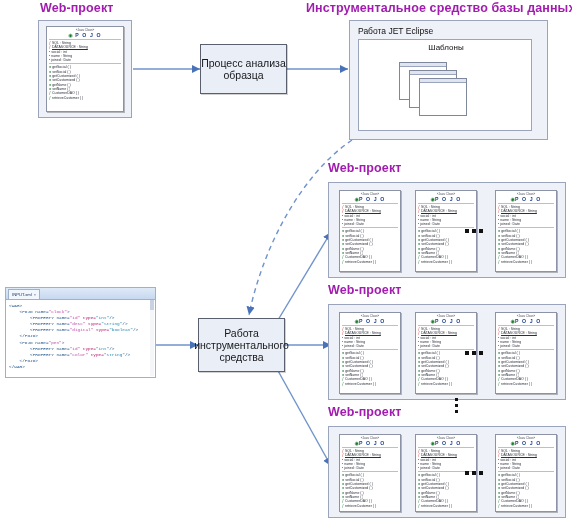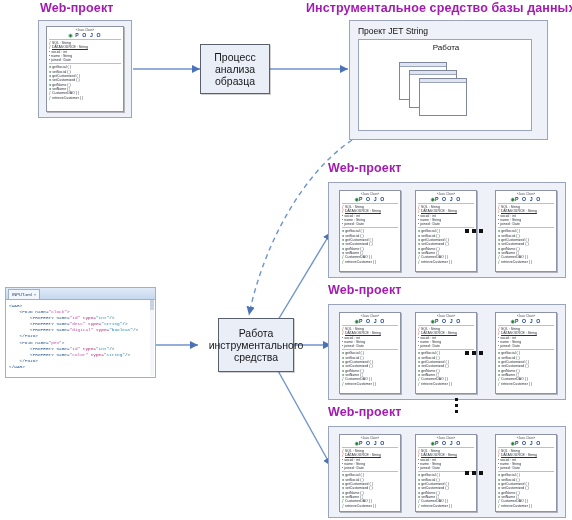--- a/index.html
+++ b/index.html
@@ -199,30 +199,30 @@
             <span class="txt">CustomerDAO ( )</span>
           </div>
           <div class="row st">
             <span class="vis vis-green">ƒ</span>
             <span class="txt">retrieveCustomer ( )</span>
           </div>
         </div>
     </div>
   </div>
 
-  <div class="abs process" style="left:200px;top:44px;width:70px;height:50px;">
+  <div class="abs process" style="left:200px;top:44px;width:87px;height:50px;">
     <span>Процесс анализа образца</span>
   </div>
 
   <div class="abs heading big" style="left:306px;top:2px;">Инструментальное средство базы данных Pojo</div>
 
   <div class="abs container-box" style="left:349px;top:20px;width:199px;height:120px;">
-    <div class="abs" style="left:8px;top:5px;font-size:8.5px;color:#111;white-space:nowrap;">Проект JET String</div>
+    <div class="abs" style="left:8px;top:5px;font-size:8.5px;color:#111;white-space:nowrap;">Работа JET Eclipse</div>
     <div class="inner-box" style="position:absolute;left:8px;top:18px;width:174px;height:92px;">
-      <div class="abs" style="left:0;top:3px;width:174px;text-align:center;font-size:8px;color:#111;">Работа</div>
+      <div class="abs" style="left:0;top:3px;width:174px;text-align:center;font-size:8px;color:#111;">Шаблоны</div>
       <div class="tmpl" style="left:40px;top:22px;width:48px;height:38px;">
           <div class="bar"></div>
         </div>
       <div class="tmpl" style="left:50px;top:30px;width:48px;height:38px;">
           <div class="bar"></div>
         </div>
       <div class="tmpl" style="left:60px;top:38px;width:48px;height:38px;">
           <div class="bar"></div>
         </div>
     </div>
@@ -246,21 +246,21 @@
         <span class="tag">&lt;PROPERTY name=</span><span class="val">"id"</span><span class="attr"> type=</span><span class="val2">"int"</span><span class="tag">/&gt;</span>
         <span class="tag">&lt;PROPERTY name=</span><span class="val">"color"</span><span class="attr"> type=</span><span class="val2">"String"</span><span class="tag">/&gt;</span>
     <span class="tag">&lt;/POJO&gt;</span>
 <span class="tag">&lt;/WAR&gt;</span>
 </div>
     <div class="scroll">
       <div class="thumb"></div>
     </div>
   </div>
 
-  <div class="abs process" style="left:198px;top:318px;width:76px;height:54px;margin-left:20px;">
+  <div class="abs process" style="left:198px;top:318px;width:87px;height:54px;">
     <span>Работа инструментального средства</span>
   </div>
 
   <div class="abs heading big" style="left:328px;top:162px;">Web-проект</div>
   <div class="abs container-box" style="left:328px;top:182px;width:238px;height:96px;">
       <div class="uml" style="position: absolute; width: 62px; height: 82px; left: 10px; top: 7px;">
         <div class="stereo">«Java Class»</div>
         <div class="cname"><span class="cicon">◉</span><span>P O J O</span></div>
         <div class="sep"></div>
         <div class="rows">

